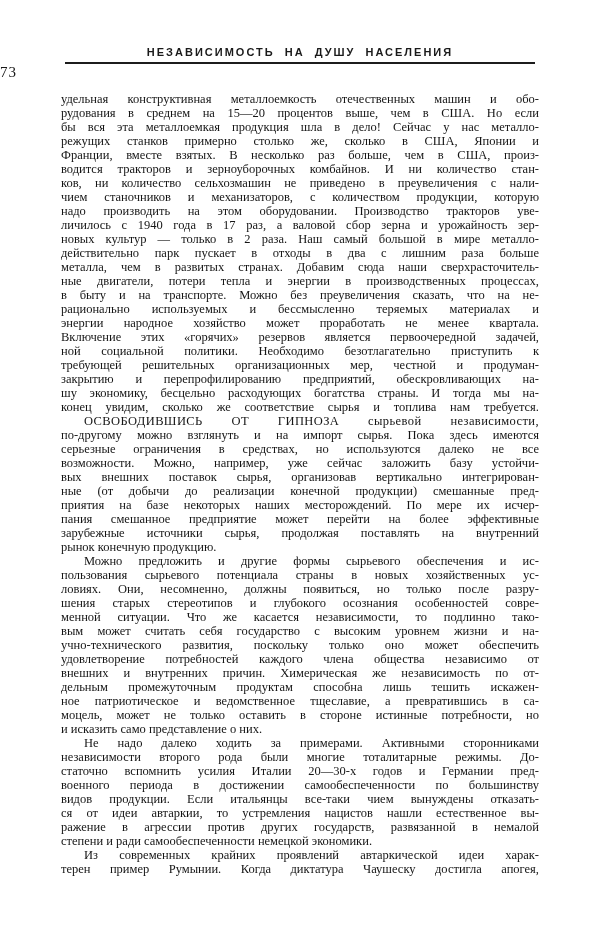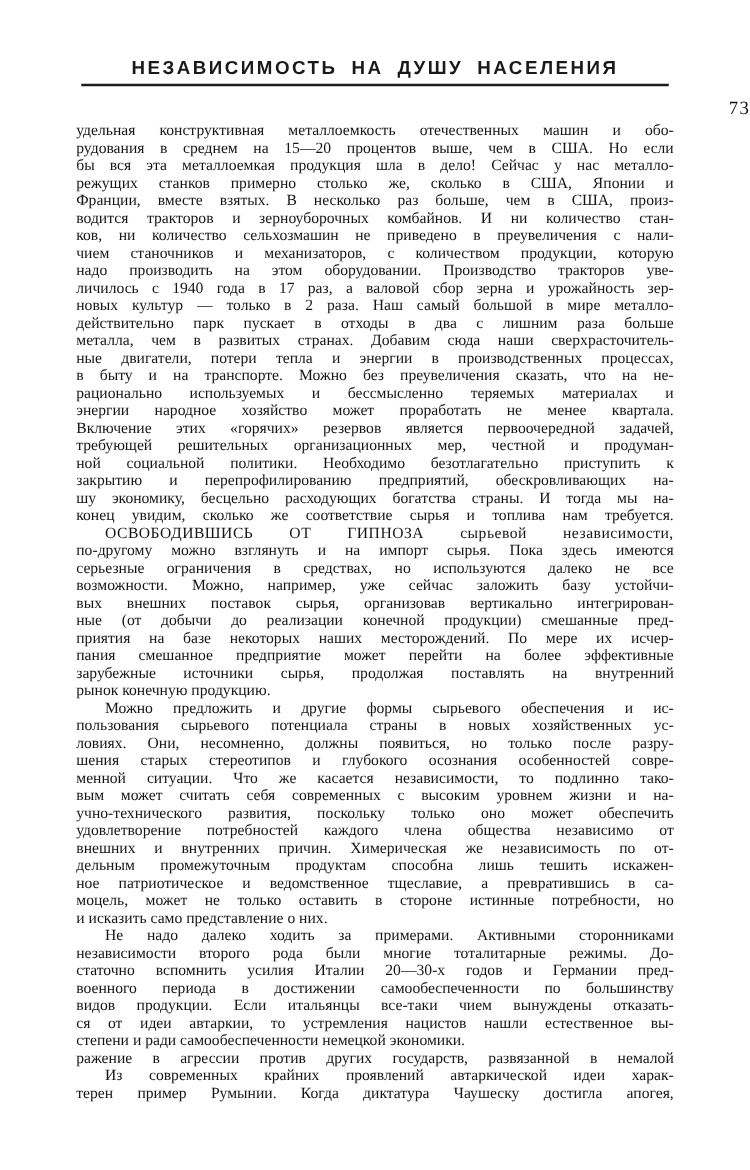--- a/index.html
+++ b/index.html
@@ -16,42 +16,42 @@
     font-family: "Liberation Serif", serif;
     overflow: hidden;
   }
   .page-header {
     padding-top: 46px;
     text-align: center;
   }
   .running-head {
     font-family: "Liberation Sans", sans-serif;
     font-weight: 700;
-    font-size: 15px;
+    font-size: 11px;
     letter-spacing: 2px;
     word-spacing: 5px;
     color: #1a1a1a;
     white-space: nowrap;
   }
   .header-rule {
     width: 470px;
     height: 2px;
     background: #1c1c1c;
     margin: 4px auto 0 auto;
   }
   .page-number {
-    margin-top: 10px;
-    text-align: right;
+    margin-top: 0;
+    text-align: left;
     font-size: 15px;
     letter-spacing: 1px;
     color: #161616;
   }
   .page-body {
     width: 478px;
-    margin: 1px 0 0 61px;
+    margin: 11px 0 0 61px;
     font-size: 12.5px;
     line-height: 14px;
   }
   .para {
     margin: 0;
     padding: 0;
   }
   .line {
     text-align: justify;
     text-align-last: justify;
@@ -90,22 +90,22 @@
         <div class="line">надо производить на этом оборудовании. Производство тракторов уве-</div>
         <div class="line">личилось с 1940 года в 17 раз, а валовой сбор зерна и урожайность зер-</div>
         <div class="line">новых культур — только в 2 раза. Наш самый большой в мире металло-</div>
         <div class="line">действительно парк пускает в отходы в два с лишним раза больше</div>
         <div class="line">металла, чем в развитых странах. Добавим сюда наши сверхрасточитель-</div>
         <div class="line">ные двигатели, потери тепла и энергии в производственных процессах,</div>
         <div class="line">в быту и на транспорте. Можно без преувеличения сказать, что на не-</div>
         <div class="line">рационально используемых и бессмысленно теряемых материалах и</div>
         <div class="line">энергии народное хозяйство может проработать не менее квартала.</div>
         <div class="line">Включение этих «горячих» резервов является первоочередной задачей,</div>
+        <div class="line">ной социальной политики. Необходимо безотлагательно приступить к</div>
         <div class="line">требующей решительных организационных мер, честной и продуман-</div>
-        <div class="line">ной социальной политики. Необходимо безотлагательно приступить к</div>
         <div class="line">закрытию и перепрофилированию предприятий, обескровливающих на-</div>
         <div class="line">шу экономику, бесцельно расходующих богатства страны. И тогда мы на-</div>
         <div class="line">конец увидим, сколько же соответствие сырья и топлива нам требуется.</div>
       </div>
       <div class="para">
         <div class="line indent lead-caps">ОСВОБОДИВШИСЬ ОТ ГИПНОЗА сырьевой независимости,</div>
         <div class="line">по-другому можно взглянуть и на импорт сырья. Пока здесь имеются</div>
         <div class="line">серьезные ограничения в средствах, но используются далеко не все</div>
         <div class="line">возможности. Можно, например, уже сейчас заложить базу устойчи-</div>
         <div class="line">вых внешних поставок сырья, организовав вертикально интегрирован-</div>
@@ -114,37 +114,37 @@
         <div class="line">пания смешанное предприятие может перейти на более эффективные</div>
         <div class="line">зарубежные источники сырья, продолжая поставлять на внутренний</div>
         <div class="line end">рынок конечную продукцию.</div>
       </div>
       <div class="para">
         <div class="line indent">Можно предложить и другие формы сырьевого обеспечения и ис-</div>
         <div class="line">пользования сырьевого потенциала страны в новых хозяйственных ус-</div>
         <div class="line">ловиях. Они, несомненно, должны появиться, но только после разру-</div>
         <div class="line">шения старых стереотипов и глубокого осознания особенностей совре-</div>
         <div class="line">менной ситуации. Что же касается независимости, то подлинно тако-</div>
-        <div class="line">вым может считать себя современных с высоким уровнем жизни и на-</div>
+        <div class="line">вым может считать себя государство с высоким уровнем жизни и на-</div>
         <div class="line">учно-технического развития, поскольку только оно может обеспечить</div>
         <div class="line">удовлетворение потребностей каждого члена общества независимо от</div>
         <div class="line">внешних и внутренних причин. Химерическая же независимость по от-</div>
         <div class="line">дельным промежуточным продуктам способна лишь тешить искажен-</div>
         <div class="line">ное патриотическое и ведомственное тщеславие, а превратившись в са-</div>
         <div class="line">моцель, может не только оставить в стороне истинные потребности, но</div>
         <div class="line end">и исказить само представление о них.</div>
       </div>
       <div class="para">
         <div class="line indent">Не надо далеко ходить за примерами. Активными сторонниками</div>
         <div class="line">независимости второго рода были многие тоталитарные режимы. До-</div>
         <div class="line">статочно вспомнить усилия Италии 20—30-х годов и Германии пред-</div>
         <div class="line">военного периода в достижении самообеспеченности по большинству</div>
         <div class="line">видов продукции. Если итальянцы все-таки чием вынуждены отказать-</div>
         <div class="line">ся от идеи автаркии, то устремления нацистов нашли естественное вы-</div>
+        <div class="line">ражение в агрессии против других государств, развязанной в немалой</div>
         <div class="line end">степени и ради самообеспеченности немецкой экономики.</div>
-        <div class="line">ражение в агрессии против других государств, развязанной в немалой</div>
       </div>
       <div class="para">
         <div class="line indent">Из современных крайних проявлений автаркической идеи харак-</div>
         <div class="line">терен пример Румынии. Когда диктатура Чаушеску достигла апогея,</div>
       </div>
     </div>
 </div>
 
 </body></html>

